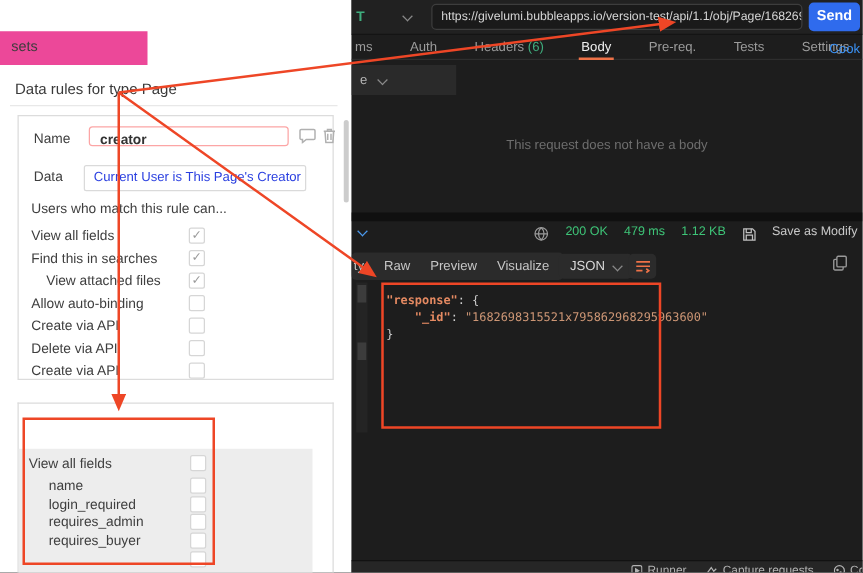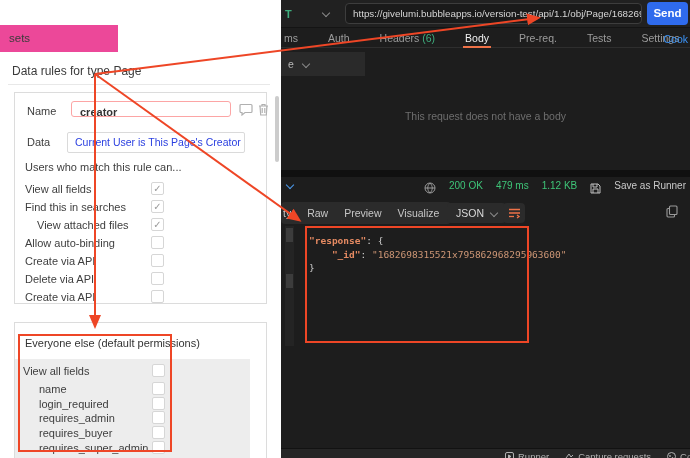--- a/index.html
+++ b/index.html
@@ -140,39 +140,37 @@
     <div class="abs cbx" style="left:136px;top:161px"></div>
 
     <div class="abs lab" style="left:10px;top:180px">Delete via API</div>
     <div class="abs cbx" style="left:136px;top:179px"></div>
 
     <div class="abs lab" style="left:10px;top:198px">Create via API</div>
     <div class="abs cbx" style="left:136px;top:197px"></div>
   </div>
 
   <div id="card2" class="abs card">
-    <div class="abs lab" style="left:10px;top:14px;color:#333">Everyone else (default permissions)</div>
 
     <div class="abs gray-panel">
       <div class="abs lab" style="left:8px;top:6px">View all fields</div>
       <div class="abs cbx" style="left:137px;top:5px"></div>
 
       <div class="abs lab" style="left:24px;top:24px">name</div>
       <div class="abs cbx" style="left:137px;top:23px"></div>
 
       <div class="abs lab" style="left:24px;top:39px">login_required</div>
       <div class="abs cbx" style="left:137px;top:38px"></div>
 
       <div class="abs lab" style="left:24px;top:53px">requires_admin</div>
       <div class="abs cbx" style="left:137px;top:52px"></div>
 
       <div class="abs lab" style="left:24px;top:68px">requires_buyer</div>
       <div class="abs cbx" style="left:137px;top:67px"></div>
 
-      <div class="abs lab" style="left:24px;top:83px">requires_super_admin</div>
       <div class="abs cbx" style="left:137px;top:82px"></div>
     </div>
   </div>
 
   <div class="abs scrollthumb"></div>
 </div>
 
 <div id="right" class="abs">
 
   <div class="abs topbar">
@@ -213,21 +211,21 @@
     </span>
     <span class="green">200 OK</span>
     <span class="green">479 ms</span>
     <span class="green">1.12 KB</span>
     <span>
       <svg width="11" height="11" viewBox="0 0 11 11" fill="none" stroke="#c0c0c0" stroke-width="1">
         <path d="M1 1h7l2 2v7H1z"></path>
           <path d="M3 1v3h4V1M3 10V6h5v4"></path>
       </svg>
     </span>
-    <span class="meta-label">Save as Runner</span>
+    <span class="meta-label">Save as Modify</span>
   </div>
 
   <div class="abs segmented">
     <span>ty</span>
     <span>Raw</span>
     <span>Preview</span>
     <span>Visualize</span>
   </div>
 
   <div class="abs json-select">

